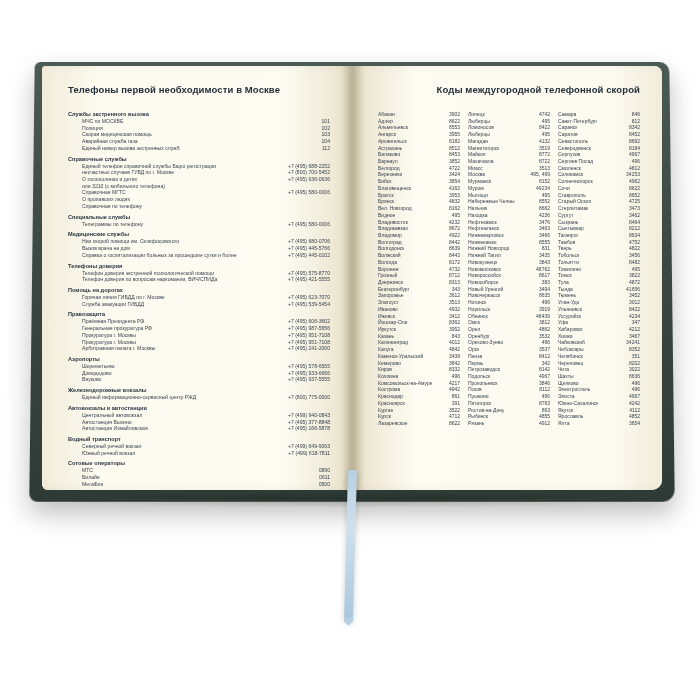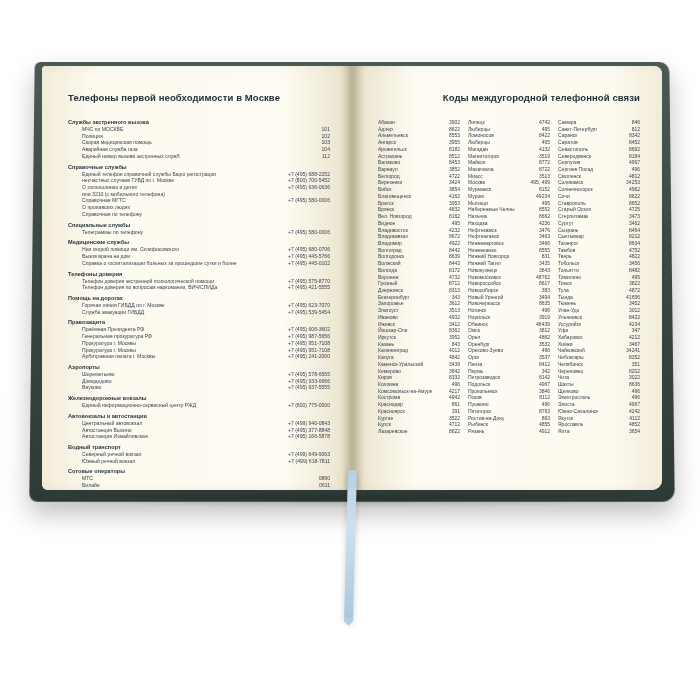--- a/index.html
+++ b/index.html
@@ -39,21 +39,21 @@
   .page.right{left:310px;
     background:linear-gradient(90deg,#e9e2cb 0%,#fdfbf2 20%,#fdfaf0 84%,#f1ecd9 100%);
     box-shadow:inset 10px 0 16px -10px rgba(120,110,80,.45);
   }
   .gutter{
     position:absolute;left:300px;top:0;width:22px;height:424px;
     background:linear-gradient(90deg,rgba(150,140,110,0) 0%,rgba(140,128,96,.30) 45%,rgba(140,128,96,.30) 55%,rgba(150,140,110,0) 100%);
   }
 
   
-  .pg-inner{position:absolute;inset:0;padding:26px 22px 16px 26px;box-sizing:border-box;}
+  .pg-inner{position:absolute;inset:0;padding:18px 22px 16px 26px;box-sizing:border-box;}
   .pg-title{
     font-size:9.5px;font-weight:bold;color:#24303a;letter-spacing:.1px;
     margin:0 0 9px 0;
   }
   .pg-title.right{text-align:right;}
   .rule{height:1px;background:#c9c1a7;margin-bottom:6px;opacity:.0;}
 
   
   .sec{margin-bottom:4px;}
   .sec-h{
@@ -296,21 +296,21 @@
                   <span class="lbl">МегаФон</span>
                   <span class="num">0500</span>
                 </div>
               </div>
             </div>
         </div>
       </div>
 
       <div class="page right">
         <div class="pg-inner">
-          <div class="pg-title right">Коды междугородной телефонной связи</div>
+          <div class="pg-title right">Коды междугородной телефонной скорой</div>
           <div class="rule"></div>
           <div class="cols" id="right-cols">
               <div class="col">
                 <div class="crow">
                   <span class="c-city">Абакан</span>
                   <span class="c-code">3902</span>
                 </div>
                 <div class="crow">
                   <span class="c-city">Адлер</span>
                   <span class="c-code">8622</span>

